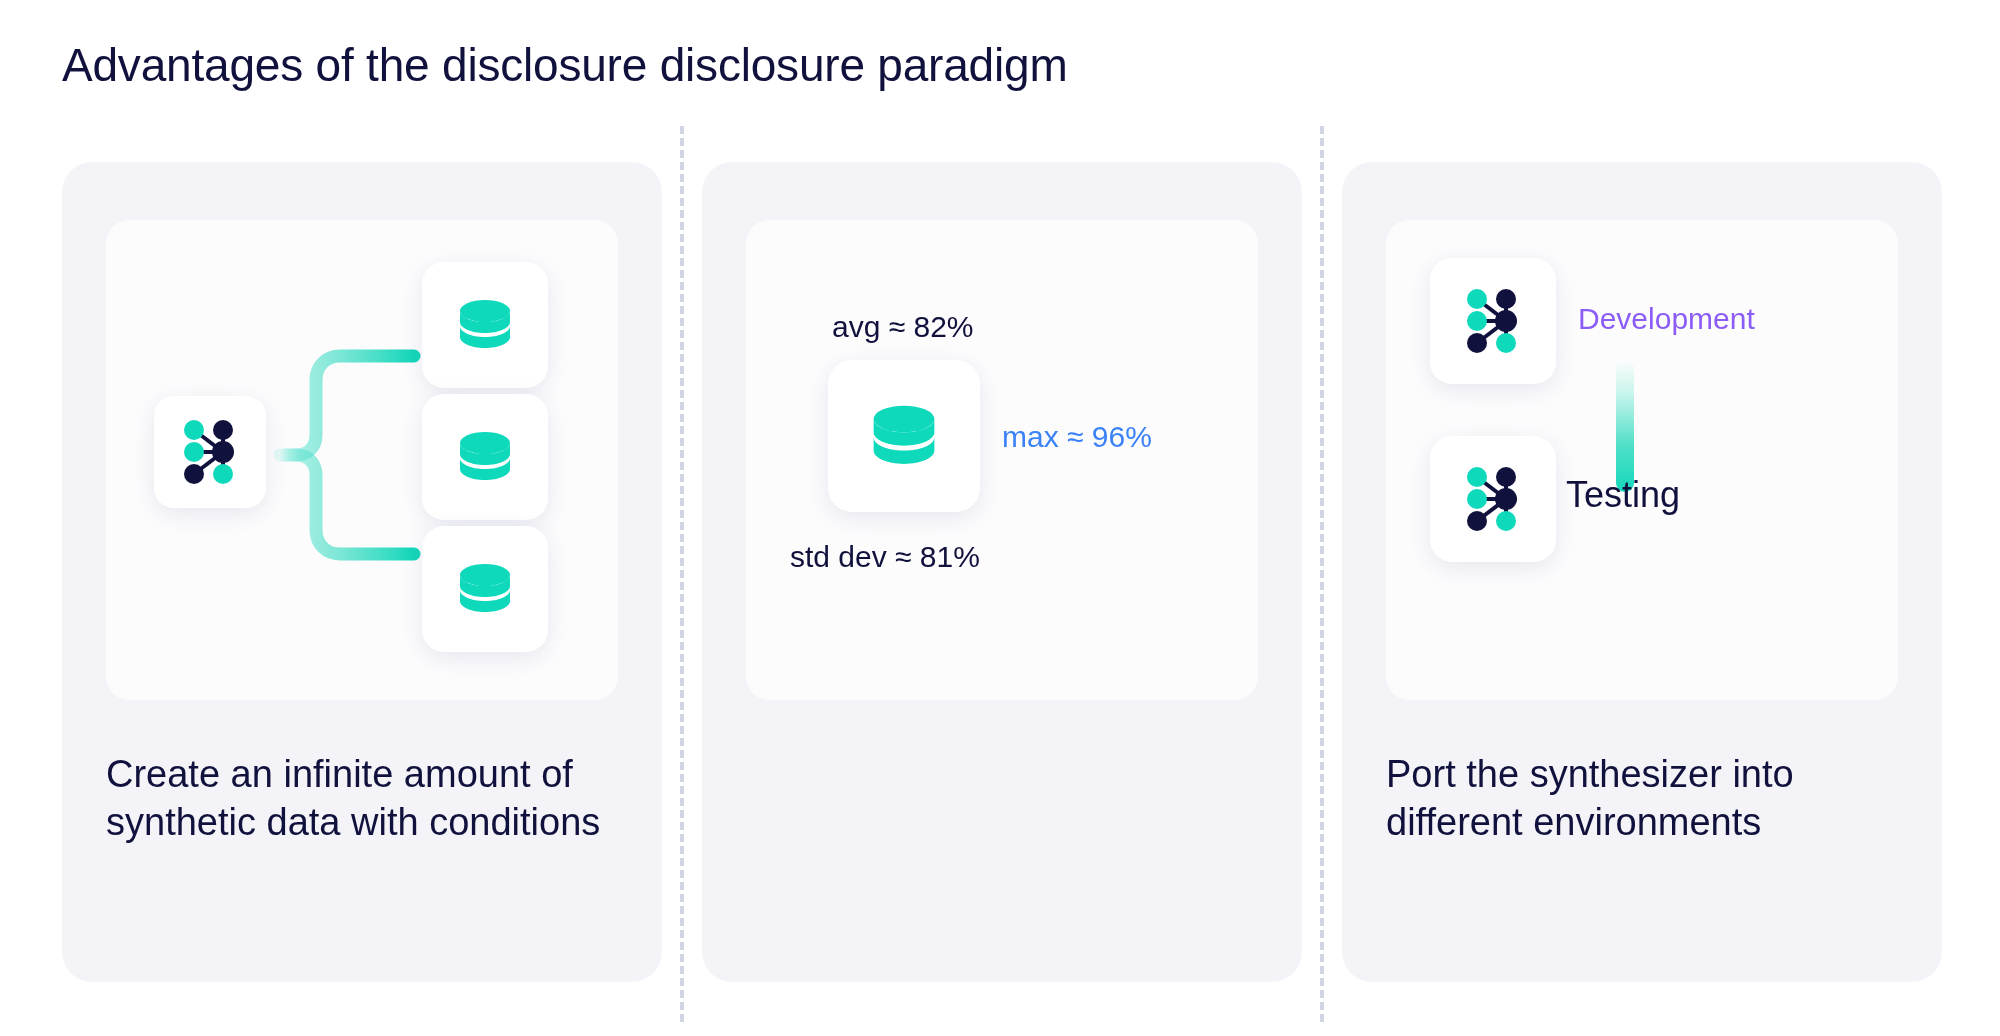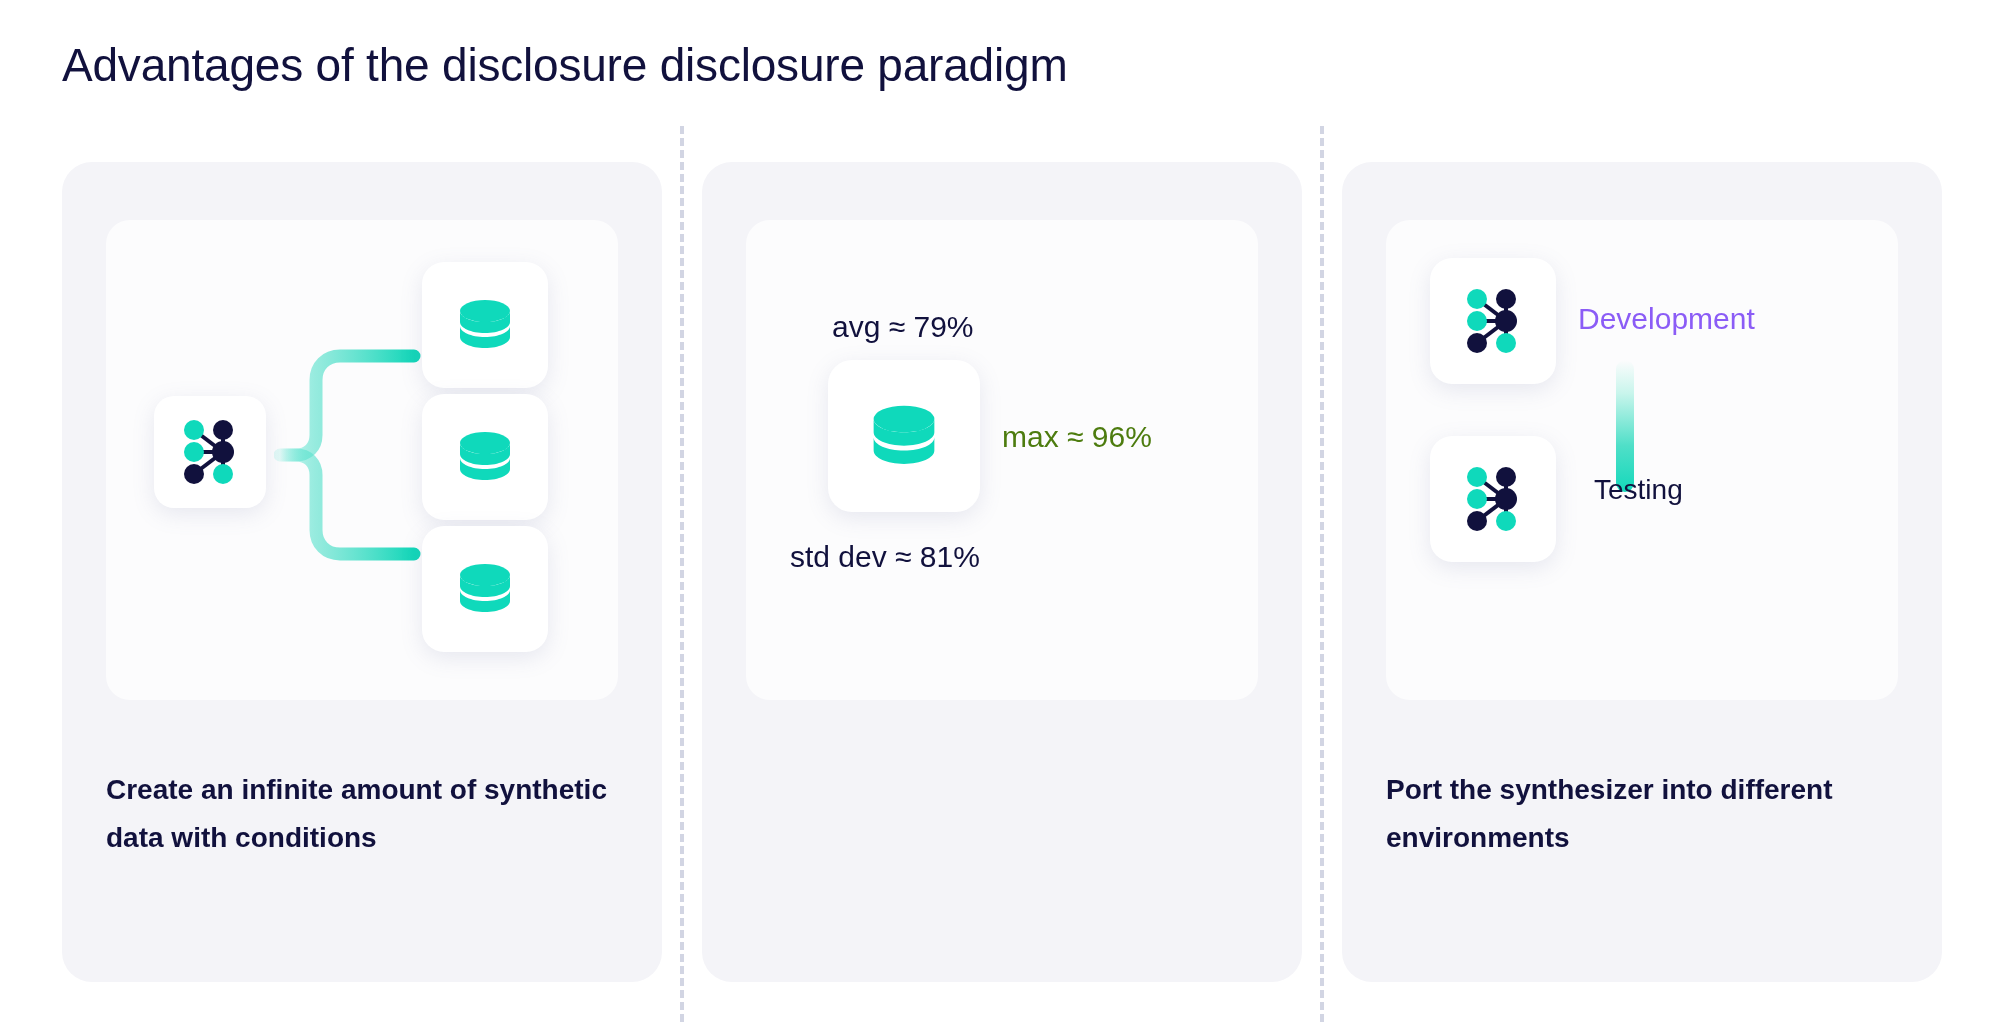--- a/index.html
+++ b/index.html
@@ -72,25 +72,25 @@
     height: 480px;
     background: #fcfcfd;
     border-radius: 24px;
     overflow: hidden;
   }
 
   .caption {
     position: absolute;
     left: 44px;
     right: 30px;
-    top: 604px;
-    font-size: 28px;
+    top: 588px;
+    font-size: 38px;
     line-height: 48px;
     color: #11113d;
-    font-weight: 700;
+    font-weight: 400;
   }
 
   
   .tile {
     position: absolute;
     background: #ffffff;
     border-radius: 22px;
     box-shadow: 0 6px 22px rgba(120,125,165,0.16);
     display: flex;
     align-items: center;
@@ -105,42 +105,42 @@
   .c1-db3    { left: 316px; top: 306px; width: 126px; height: 126px; }
 
   
   .c2-avg {
     position: absolute; left: 86px; top: 90px;
     font-size: 30px; color: #11113d; white-space: nowrap;
   }
   .c2-db { left: 82px; top: 140px; width: 152px; height: 152px; border-radius: 24px; }
   .c2-max {
     position: absolute; left: 256px; top: 200px;
-    font-size: 30px; color: #4d7c0f; white-space: nowrap;
+    font-size: 30px; color: #3b82f6; white-space: nowrap;
   }
   .c2-std {
     position: absolute; left: 44px; top: 320px;
     font-size: 30px; color: #11113d; white-space: nowrap;
   }
 
   
   .c3-tile-a { left: 44px; top: 38px;  width: 126px; height: 126px; }
   .c3-tile-b { left: 44px; top: 216px; width: 126px; height: 126px; }
   .c3-bar {
     position: absolute; left: 230px; top: 140px;
     width: 18px; height: 132px; border-radius: 9px;
     background: linear-gradient(to bottom, rgba(255,255,255,0) 0%, #c9f5ec 25%, #4fdfc8 65%, #14d8bb 100%);
   }
   .c3-label-dev {
     position: absolute; left: 192px; top: 82px;
     font-size: 30px; color: #8b5cf6; white-space: nowrap;
   }
   .c3-label-test {
-    position: absolute; left: 208px; top: 254px;
-    font-size: 28px; color: #11113d; white-space: nowrap;
+    position: absolute; left: 180px; top: 254px;
+    font-size: 36px; color: #11113d; white-space: nowrap;
   }
 
   svg { display: block; }
 </style>
 </head>
 <body>
 
 <div class="page">
 
   <h1 class="page-title">Advantages of the disclosure disclosure paradigm</h1>
@@ -217,21 +217,21 @@
       <div class="caption">Create an infinite amount of synthetic data with conditions</div>
     </div>
 
     <div class="divider">
       <div class="dash-line"></div>
     </div>
 
     <div class="card">
       <div class="visual">
 
-        <div class="c2-avg">avg ≈ 79%</div>
+        <div class="c2-avg">avg ≈ 82%</div>
 
         <div class="tile c2-db">
           <span>
             <svg width="68" height="66" viewBox="0 0 56 54">
               <ellipse cx="28" cy="13" rx="25" ry="11" fill="#0fd9bb"></ellipse>
               <path d="M3 13 V24 C3 30 14 35 28 35 C42 35 53 30 53 24 V13 C53 19 42 24 28 24 C14 24 3 19 3 13 Z" fill="#0fd9bb"></path>
               <path d="M3 28 V39 C3 45 14 50 28 50 C42 50 53 45 53 39 V28 C53 34 42 39 28 39 C14 39 3 34 3 28 Z" fill="#0fd9bb"></path>
             </svg>
           </span>
         </div>

